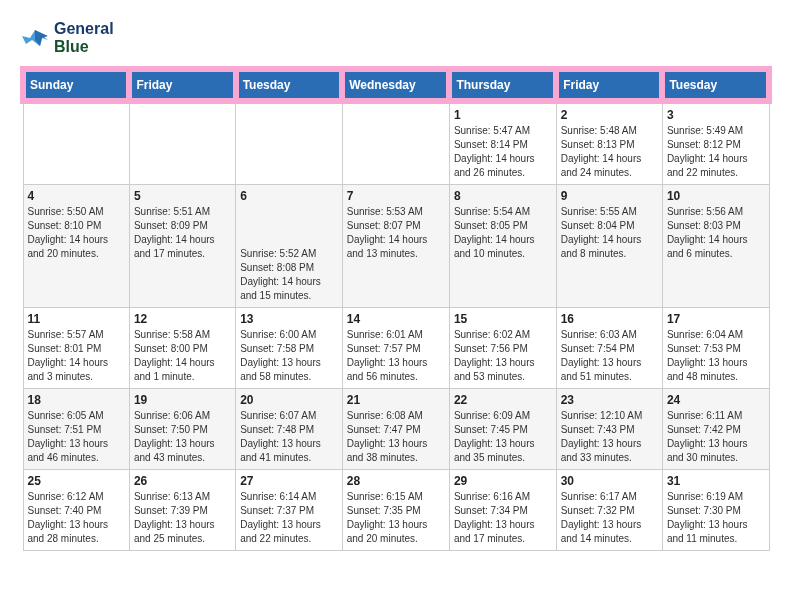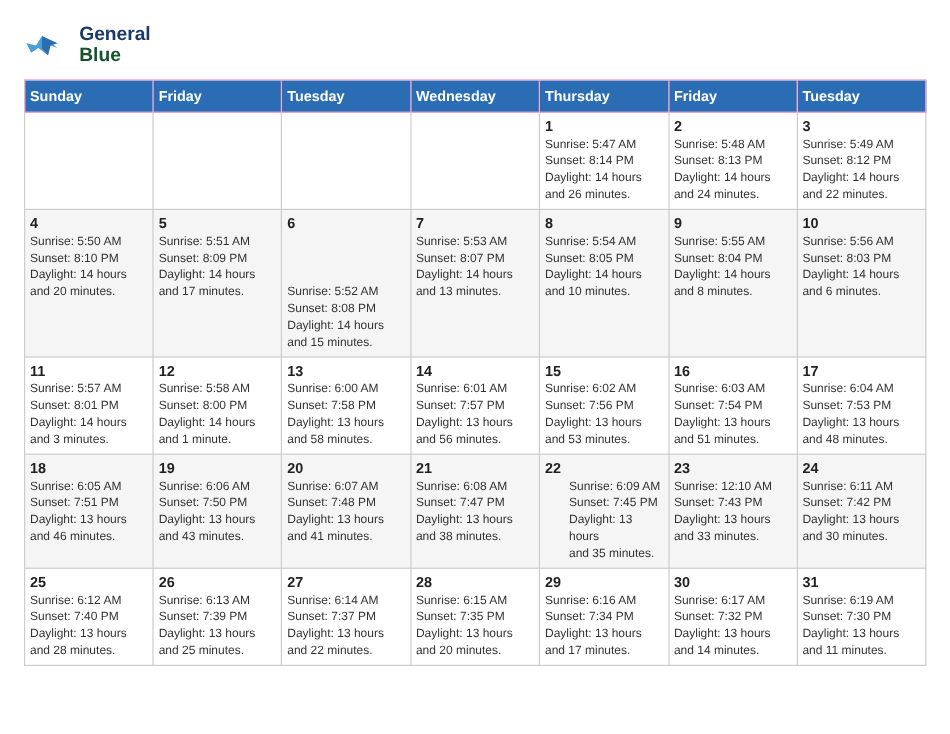--- a/index.html
+++ b/index.html
@@ -12,21 +12,21 @@
     }
     .header-section {
       display: flex;
       align-items: flex-start;
       justify-content: space-between;
       margin-bottom: 10px;
     }
     .logo {
       display: flex;
       align-items: center;
-      gap: 16px;
+      gap: 4px;
     }
     .logo-bird {
       width: 30px;
       height: 24px;
     }
     .title-section {
       text-align: right;
     }
     .calendar-title {
       font-size: 36px;
@@ -42,21 +42,21 @@
       border-collapse: collapse;
       font-size: 10.5px;
     }
     .calendar-table thead th {
       background: #2a6db5;
       color: #fff;
       padding: 6px 4px;
       text-align: left;
       font-size: 12px;
       font-weight: bold;
-      border: 1px solid #f9a8d4;
+      border: 6px solid #f9a8d4;
     }
     .calendar-table tbody td {
       vertical-align: top;
       border: 1px solid #ccc;
       padding: 4px;
       width: 108px;
       min-height: 80px;
       background: #fff;
     }
     .calendar-table tbody tr:nth-child(even) td {
@@ -266,21 +266,21 @@
         </td>
         <td>
           <div class="day-number">21</div>
           <div class="day-info" style="white-space: pre-line;">Sunrise: 6:08 AM
 Sunset: 7:47 PM
 Daylight: 13 hours
 and 38 minutes.</div>
         </td>
         <td>
           <div class="day-number">22</div>
-          <div class="day-info" style="white-space: pre-line; margin-left: 20px;">Sunrise: 6:09 AM
+          <div class="day-info" style="white-space: pre-line;">Sunrise: 6:09 AM
 Sunset: 7:45 PM
 Daylight: 13 hours
 and 35 minutes.</div>
         </td>
         <td>
           <div class="day-number">23</div>
           <div class="day-info" style="white-space: pre-line;">Sunrise: 12:10 AM
 Sunset: 7:43 PM
 Daylight: 13 hours
 and 33 minutes.</div>

